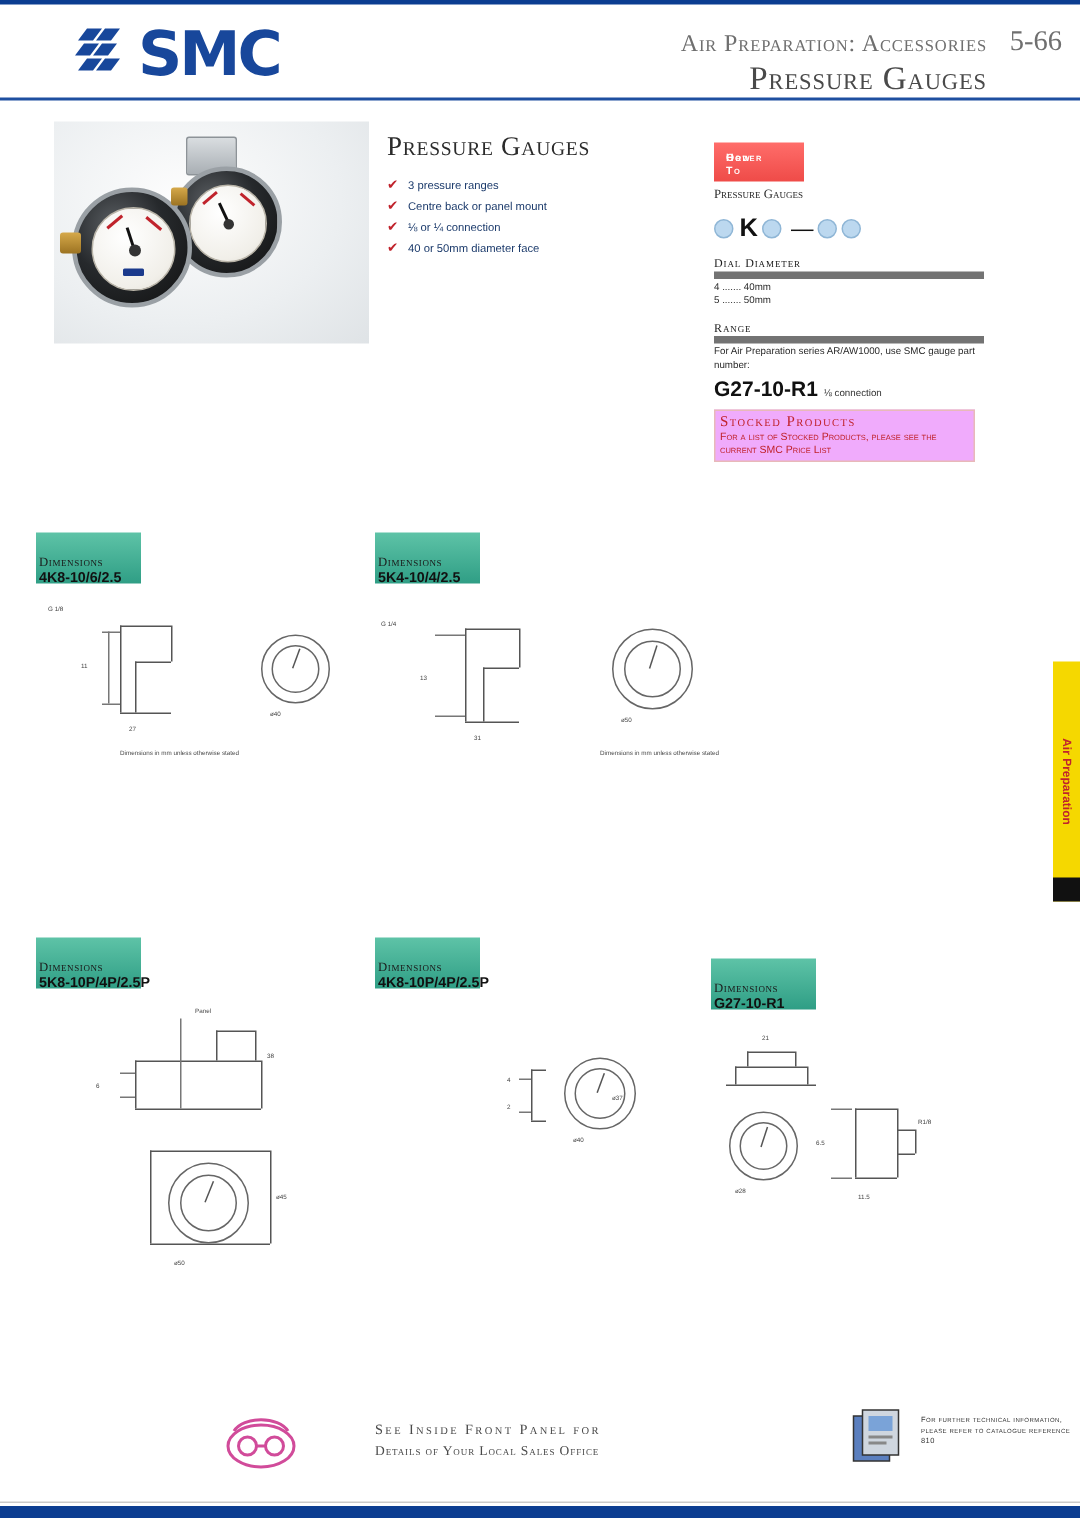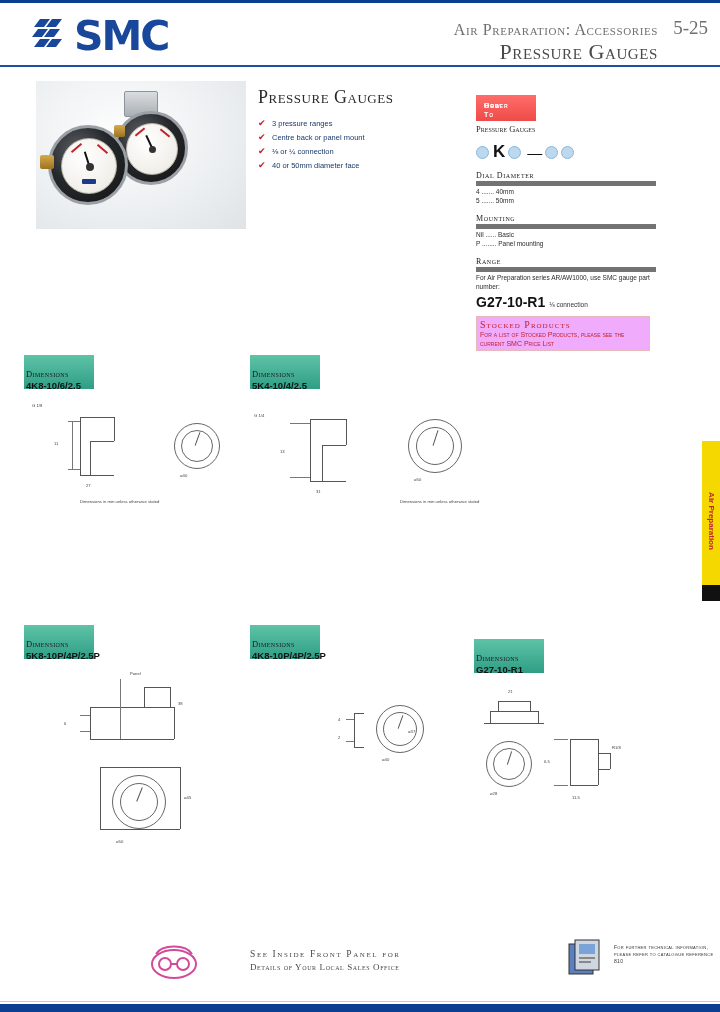--- a/index.html
+++ b/index.html
@@ -10,21 +10,21 @@
     font-family:"Liberation Sans", sans-serif;
     color:#000;
     overflow:hidden;
   }
   .page {
     position:absolute; left:0; top:0; width:720px; height:1012px;
     border-top:3px solid #0b3d91;
   }
   
   .header { position:absolute; left:0; top:0; width:720px; height:62px; }
-  .logo { position:absolute; left:30px; top:14px; display:flex; align-items:center; }
+  .logo { position:absolute; left:48px; top:14px; display:flex; align-items:center; }
   .logo-mark { width:42px; height:38px; position:relative; }
   .logo-mark svg { display:block; }
   .logo-text {
     font-family:"DejaVu Sans", sans-serif;
     font-weight:bold; font-size:41px; letter-spacing:-2px;
     color:#18479b; margin-left:2px; line-height:38px;
   }
   .hdr-line1 {
     position:absolute; right:62px; top:18px;
     font-variant:small-caps; font-size:16px; letter-spacing:.6px;
@@ -173,21 +173,21 @@
             <polygon points="16,12 26,12 20,20 10,20" transform="translate(4,0)"></polygon>
             <polygon points="10,22 20,22 14,30 4,30"></polygon>
             <polygon points="22,22 32,22 26,30 16,30"></polygon>
           </g>
         </svg>
       </span>
       <span class="logo-text">SMC</span>
     </div>
     <div class="hdr-line1">Air Preparation: Accessories</div>
     <div class="hdr-line2">Pressure Gauges</div>
-    <div class="page-num">5-25</div>
+    <div class="page-num">5-66</div>
   </div>
   <div class="hdr-rule"></div>
 
   <div class="photo">
 
     <div class="g-bracket" style="left:88px; top:10px; width:34px; height:26px; border-radius:2px;"></div>
     <div class="gauge g-body" style="left:78px; top:30px; width:74px; height:74px;">
       <div class="gauge g-face" style="left:9px; top:9px; width:52px; height:52px;">
         <div class="g-red" style="left:7px; top:7px; width:12px; height:2px; transform:rotate(-40deg);"></div>
         <div class="g-red" style="left:32px; top:8px; width:12px; height:2px; transform:rotate(40deg);"></div>
@@ -248,25 +248,20 @@
     </div>
 
     <div class="hto-group">
       <div class="hto-head">Dial Diameter</div>
       <div class="hto-row">4 ....... 40mm</div>
       <div class="hto-row">5 ....... 50mm</div>
     </div>
 
 
 
-    <div class="hto-group">
-      <div class="hto-head">Mounting</div>
-      <div class="hto-row">Nil ...... Basic</div>
-      <div class="hto-row">P ........ Panel mounting</div>
-    </div>
 
     <div class="hto-group">
       <div class="hto-head">Range</div>
       <div class="note-body">For Air Preparation series AR/AW1000, use SMC gauge part number:</div>
       <div class="pn">
         <span>G27-10-R1</span>
         <small>⅛ connection</small>
       </div>
     </div>
 

